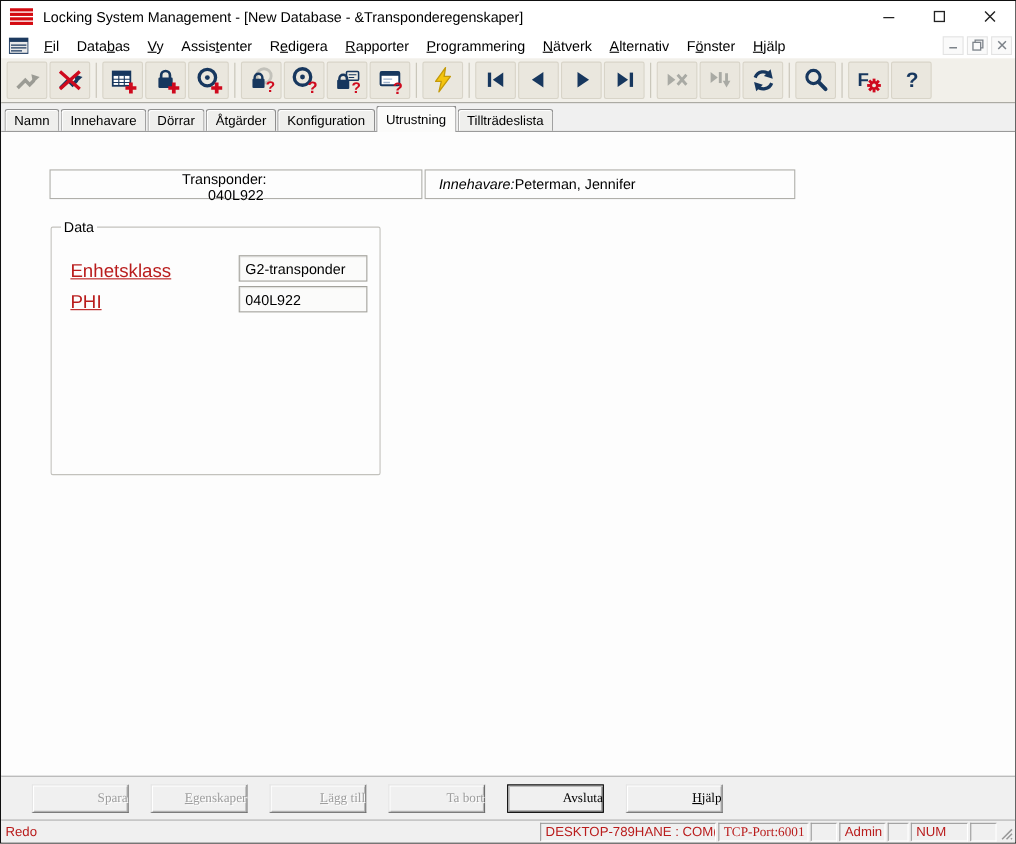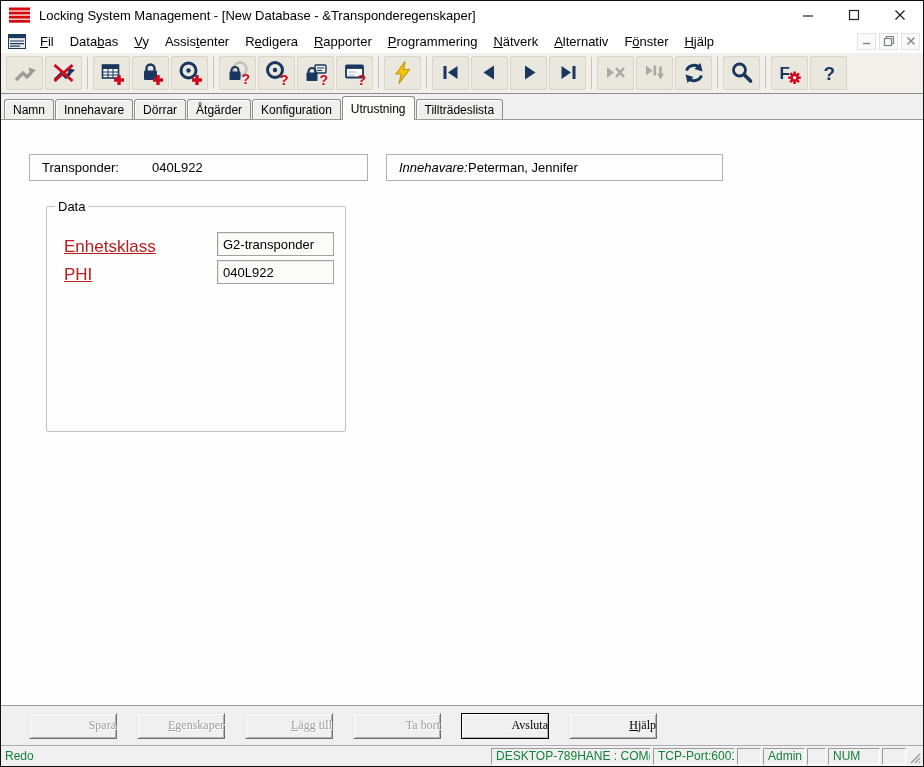--- a/index.html
+++ b/index.html
@@ -25,37 +25,37 @@
   .tbtn { width:37px; height:34px; background:#eae7de; border:1px solid #d8d4c8; border-radius:2px; margin:0 1px; display:flex; align-items:center; justify-content:center; }
   .tsep { width:1px; height:32px; background:#c6c2b6; margin:0 4px; flex:0 0 auto; }
   
   .tabbar { height:25px; background:#f0f0f0; display:flex; align-items:flex-end; padding-left:3px; flex:0 0 auto; }
   .tab { font-size:12px; color:#000; background:#efefed; border:1px solid #8e8e8e; border-bottom:none; border-radius:3px 3px 0 0; padding:3px 8px 2px; margin-right:1px; box-shadow:inset 1px 1px 0 #ffffff; position:relative; }
   .tab.active { background:#fbfbfa; padding-top:5px; padding-bottom:4px; margin-bottom:-1px; z-index:3; }
   
   .content { flex:1 1 auto; background:#fdfdfd; border-top:1px solid #9a9a9a; position:relative; }
   .hdr-box { position:absolute; top:34px; height:27px; border:1px solid #b0afaa; display:flex; align-items:center; font-size:13px; color:#000; }
   .hdr-box .lbl { padding-left:12px; }
-  #transponder-box { left:28px; width:339px; } 
+  #transponder-box { left:44px; width:339px;flex-direction:column; } 
   #transponder-box .lbl { width:122px; }
   #owner-box { left:385px; width:337px; }
   #owner-box .lbl { width:81px;font-style:italic; }
   fieldset.data-group { position:absolute; left:45px; top:79px; width:300px; height:233px; border:1px solid #c3c2bd; border-radius:2px; }
   fieldset.data-group legend { font-size:13px; color:#000; margin-left:8px; padding:0 3px; }
   .field-row { position:absolute; left:0; width:100%; }
   .field-row .flabel { position:absolute; left:17px; top:5px; font-size:17px; color:#b91c1c;text-decoration:underline; }
   .field-row input { position:absolute; left:170px; top:0; width:117px; height:24px; border:1px solid #a3a29c; box-shadow:inset 1px 1px 0 #e9e9e7; background:#fbfbfa; font-family:"Liberation Sans", sans-serif; font-size:13px; color:#000; padding:0 5px; }
   
   .footerbar { height:40px; background:#f0f0f0; border-top:1px solid #9b9b9b; display:flex; align-items:center; padding-left:28px; flex:0 0 auto; }
   .fbtn { width:88px; height:26px; margin-right:20px; background:#f0f0f0; border:1px solid; border-color:#e6e6e6 #6e6e6e #6e6e6e #e6e6e6; box-shadow:inset 1px 1px 0 #ffffff, inset -1px -1px 0 #b3b3b3; font-family:Liberation Serif, serif; font-size:12px; color:#000;text-align:right; }
   .fbtn u { text-decoration:underline; }
   .fbtn.disabled { color:#9e9e9e; text-shadow:1px 1px 0 #ffffff; }
   .fbtn.default { border:1px solid #000000; box-shadow:inset 1px 1px 0 #ffffff, inset -1px -1px 0 #b3b3b3, 0 0 0 1px #000 inset; }
   
-  .statusbar { height:21px; background:#f0f0f0; border-top:1px solid #adadad; display:flex; align-items:center; font-size:12px; color:#15803d; flex:0 0 auto; }
+  .statusbar { height:21px; background:#f0f0f0; border-top:1px solid #adadad; display:flex; align-items:center; font-size:12px; color:#b91c1c; flex:0 0 auto; }
   .status-ready { flex:1 1 auto; padding-left:4px; }
   .spanel { height:17px; border:1px solid; border-color:#9c9c9c #ffffff #ffffff #9c9c9c; background:#f0f0f0; margin-right:2px; display:flex; align-items:center; padding:0 4px; white-space:nowrap; overflow:hidden; }
   .grip { width:14px; height:17px; margin-right:1px; }
   text.q { font-family:"Liberation Sans", sans-serif; }
 </style>
 </head>
 <body>
 
 <div class="window">
 
@@ -312,21 +312,21 @@
     <button class="fbtn disabled"><u>E</u>genskaper</button>
     <button class="fbtn disabled"><u>L</u>ägg till</button>
     <button class="fbtn disabled">Ta bort</button>
     <button class="fbtn default">Avsluta</button>
     <button class="fbtn"><u>H</u>jälp</button>
   </div>
 
   <div class="statusbar">
     <span class="status-ready">Redo</span>
     <span class="spanel" style="width:160px;">DESKTOP-789HANE : COM(*)</span>
-    <span class="spanel" style="width:82px;">TCP-Port:6001</span>
+    <span class="spanel" style="width:82px;font-family:Liberation Serif, serif;">TCP-Port:6001</span>
     <span class="spanel" style="width:24px;"></span>
     <span class="spanel" style="width:42px;">Admin</span>
     <span class="spanel" style="width:19px;"></span>
     <span class="spanel" style="width:52px;">NUM</span>
     <span class="spanel" style="width:24px;"></span>
     <span class="grip">
       <svg width="14" height="17" viewBox="0 0 14 17">
           <path d="M12 6 L3 15 M12 10 L7 15 M12 14 L11 15" stroke="#9a9a9a" stroke-width="1.4" fill="none"></path>
         </svg>
     </span>

